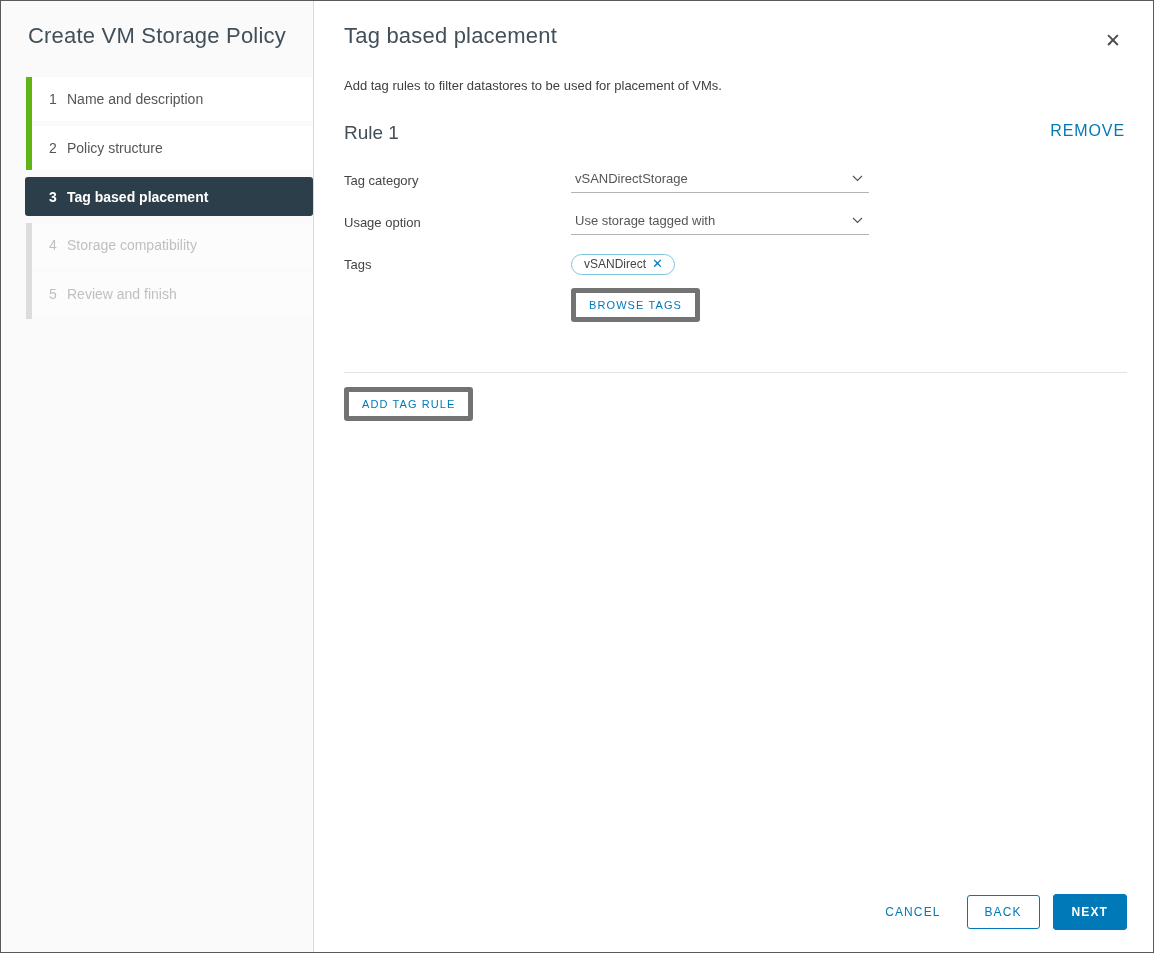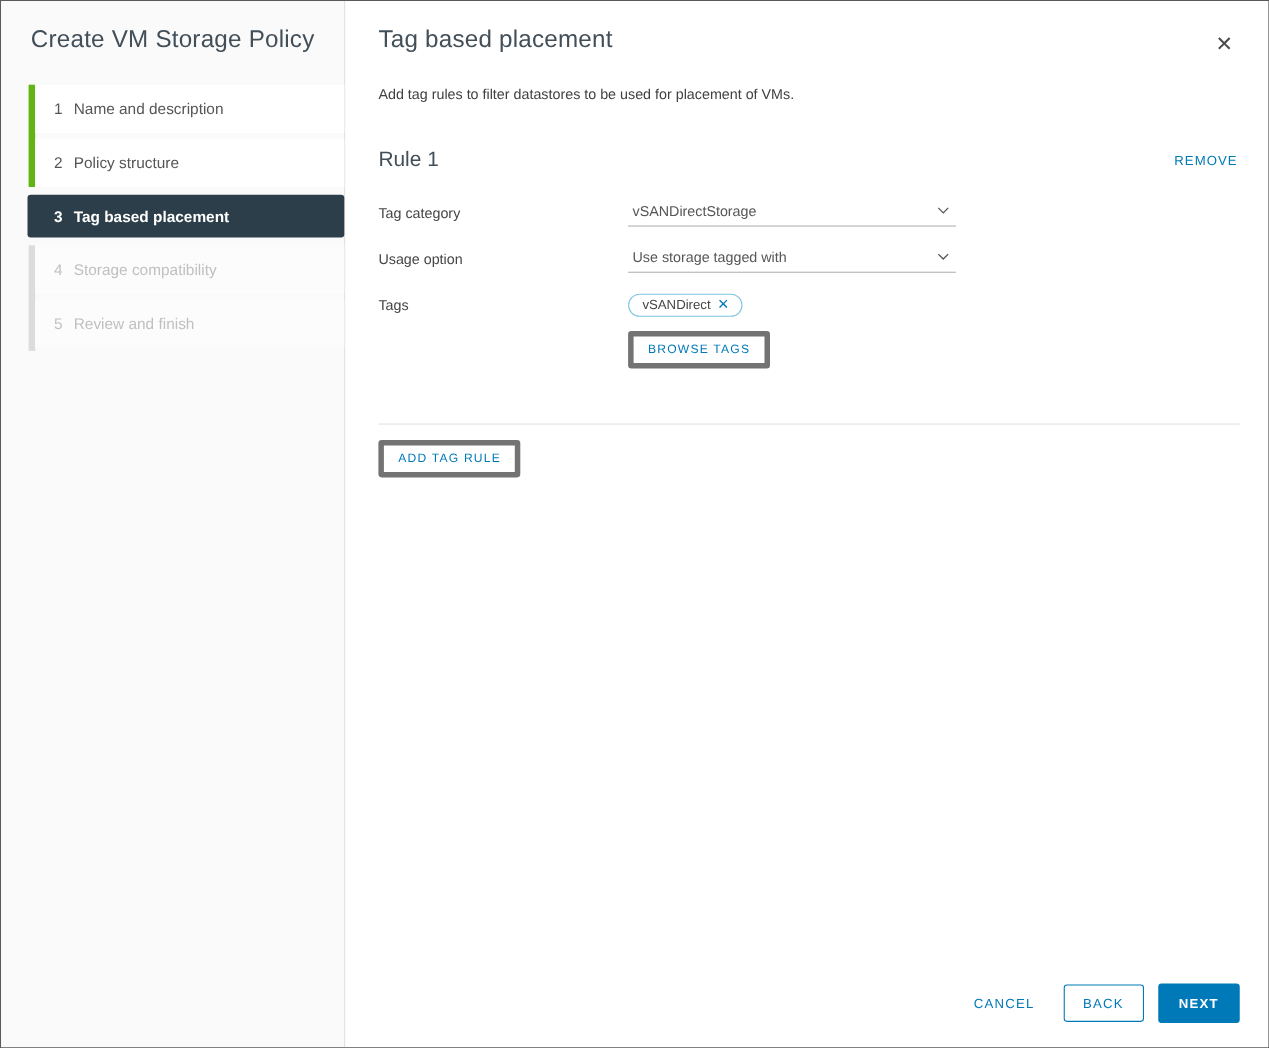--- a/index.html
+++ b/index.html
@@ -55,25 +55,25 @@
   .content-header { display:flex; justify-content:space-between; align-items:flex-start; }
   .page-title { font-size:22px; font-weight:300; color:#424f58; letter-spacing:0.2px; }
   .close-btn {
     background:none; border:none; cursor:pointer;
     font-size:19px; line-height:19px; color:#4a4a4a;
     padding:4px 6px; margin-top:4px; font-weight:300;
   }
   .page-desc { margin-top:24px; font-size:13px; color:#404040; }
 
   .rule-header {
-    margin-top:42px; display:flex; justify-content:space-between; align-items:flex-end;
+    margin-top:25px; display:flex; justify-content:space-between; align-items:flex-end;
   }
   .rule-title { font-size:19px; font-weight:400; color:#424f58; }
   .remove-link {
-    font-size:12px; font-weight:500; letter-spacing:0.9px;
+    font-size:16px; font-weight:500; letter-spacing:0.9px;
     color:#0079b8; text-decoration:none; cursor:pointer; padding:4px 2px;
   }
 
   .form { margin-top:26px; }
   .form-row { display:flex; align-items:flex-start; margin-bottom:19px; }
   .form-label { flex:0 0 227px; font-size:13px; color:#454545; padding-top:3px; }
 
   .select {
     width:298px; display:flex; justify-content:space-between; align-items:center;
     border-bottom:1px solid #b3b3b3; padding:1px 6px 6px 4px;

